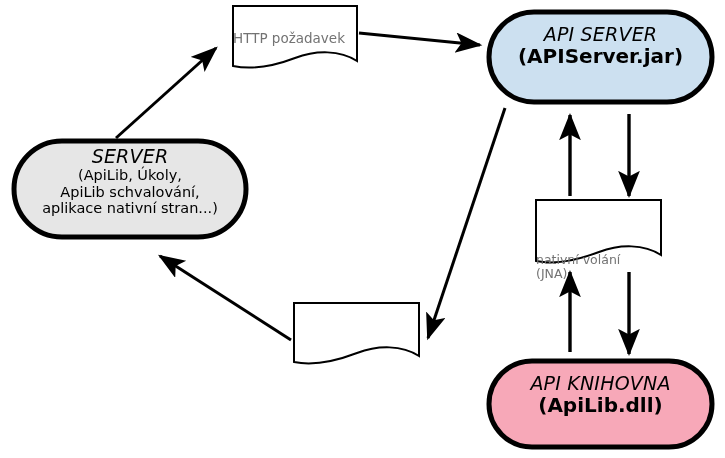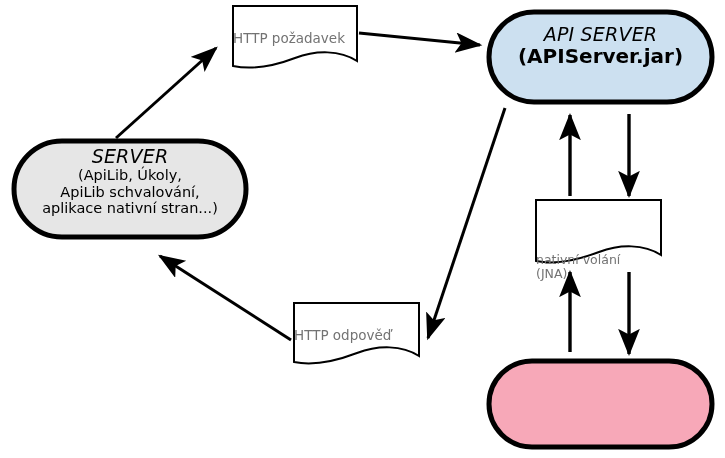--- a/index.html
+++ b/index.html
@@ -108,23 +108,26 @@
     <div class="klient-sub">(ApiLib, Úkoly,</div>
     <div class="klient-sub">ApiLib schvalování,</div>
     <div class="klient-sub">aplikace nativní stran...)</div>
   </div>
 
   <div class="node-label" style="left:489px; top:24px; width:223px;">
     <div class="node-title">API SERVER</div>
     <div class="node-sub">(APIServer.jar)</div>
   </div>
 
+  <div class="node-label" style="left:489px; top:373px; width:223px;">
+    <div class="node-title">API KNIHOVNA</div>
+    <div class="node-sub">(ApiLib.dll)</div>
+  </div>
 
   <div class="doc-label" style="left:233px; top:31px; width:124px;">HTTP požadavek</div>
 
-  <div class="doc-label" style="left:294px; top:328px; width:125px;">HTTP odpověď</div>
 
   <div class="doc-label two-line" style="left:536px; top:217px; width:125px;margin-top:36px;">
     <div>nativní volání</div>
     <div>(JNA)</div>
   </div>
 
 </div>
 
 </body></html>

